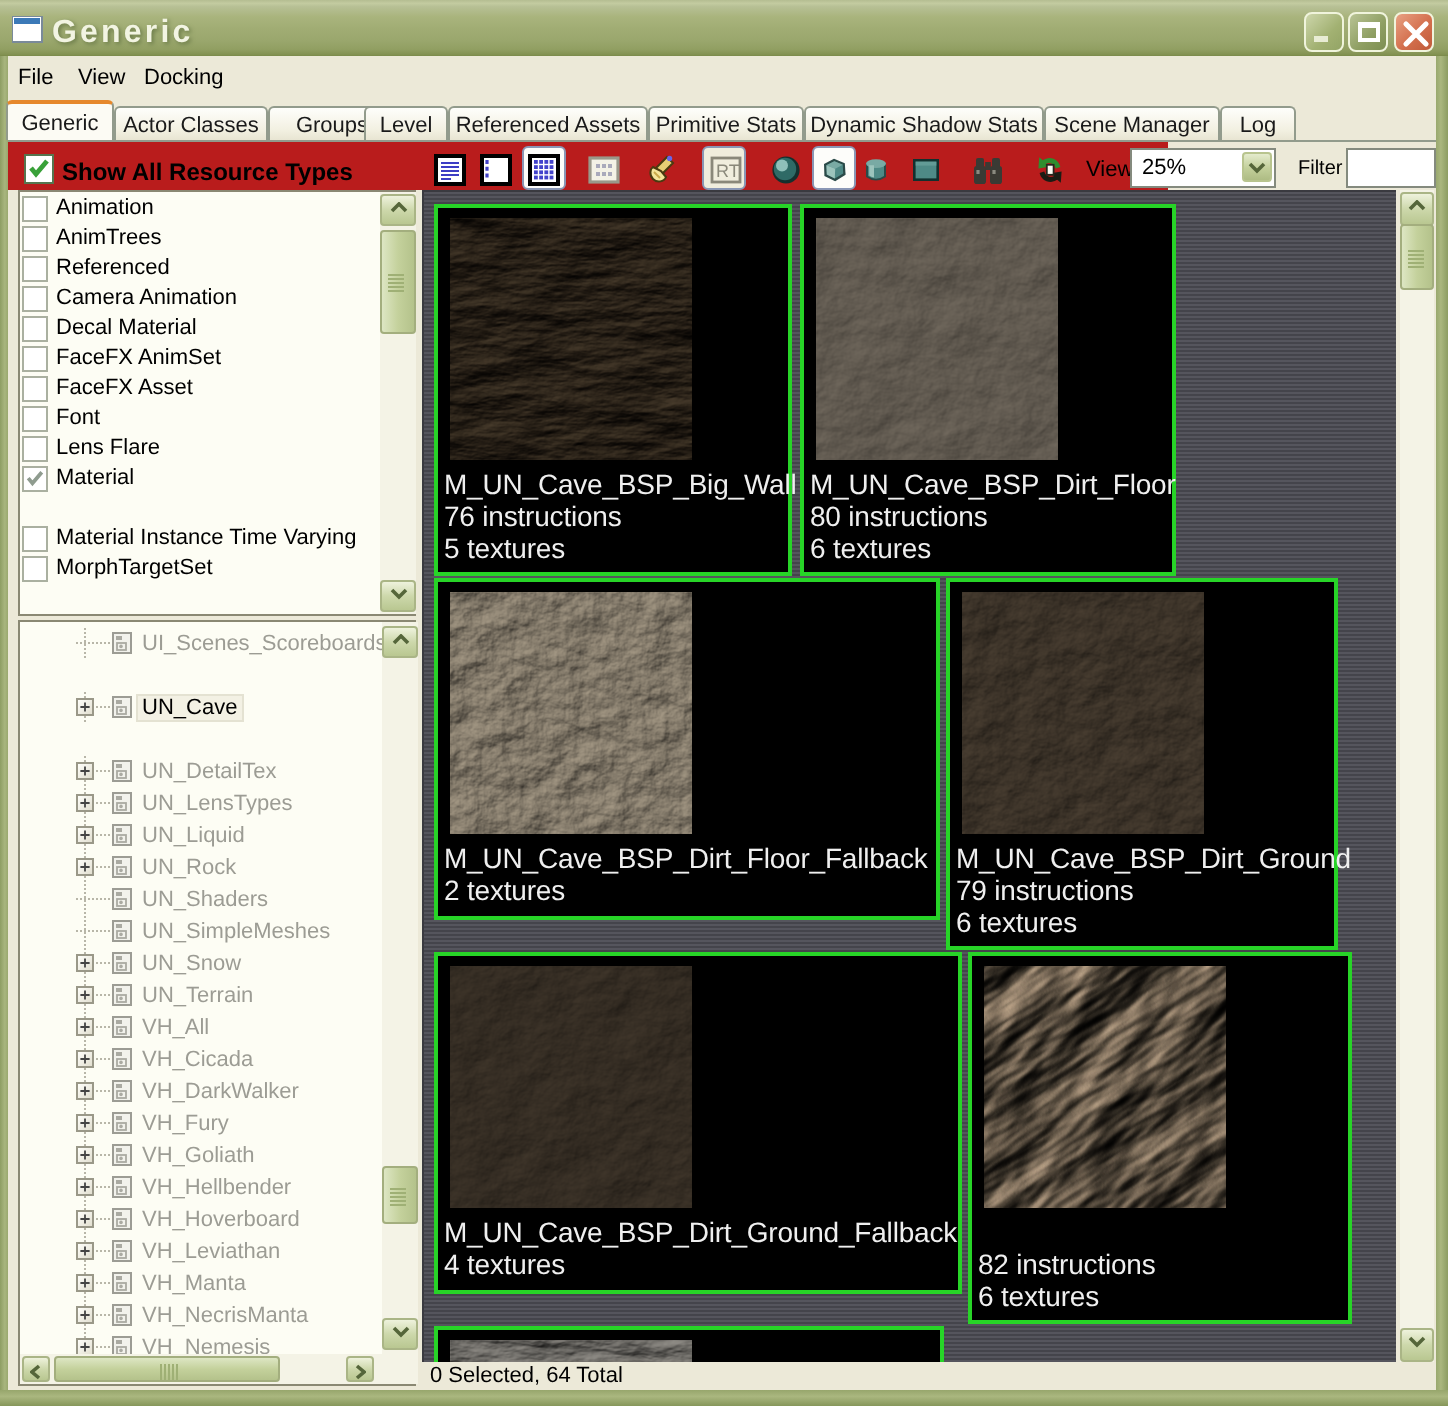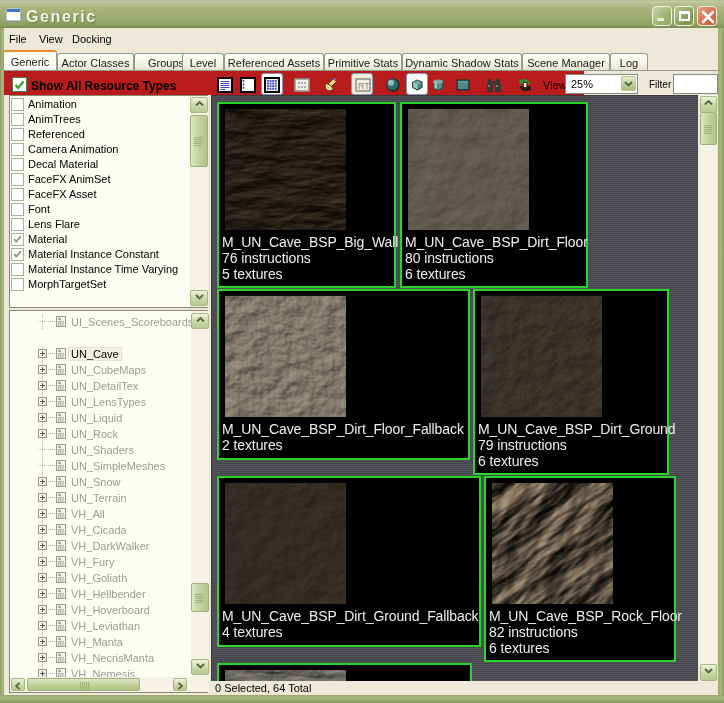--- a/index.html
+++ b/index.html
@@ -250,28 +250,20 @@
       <span class="tx">Lens Flare</span>
     </div>
 <div class="lrow" style="top:136px">
       <span class="cb">
         <svg width="11" height="11" viewBox="0 0 13 13" style="position:absolute;left:0;top:0">
           <path d="M2.5 6 L5 9 L10.5 2.5" stroke="#8f9c8f" stroke-width="2.2" fill="none"></path>
         </svg>
       </span>
       <span class="tx">Material</span>
     </div>
-<div class="lrow" style="top:151px">
-      <span class="cb">
-        <svg width="11" height="11" viewBox="0 0 13 13" style="position:absolute;left:0;top:0">
-          <path d="M2.5 6 L5 9 L10.5 2.5" stroke="#8f9c8f" stroke-width="2.2" fill="none"></path>
-        </svg>
-      </span>
-      <span class="tx">Material Instance Constant</span>
-    </div>
 <div class="lrow" style="top:166px">
       <span class="cb"></span>
       <span class="tx">Material Instance Time Varying</span>
     </div>
 <div class="lrow" style="top:181px">
       <span class="cb"></span>
       <span class="tx">MorphTargetSet</span>
     </div>
 <div class="sb-track" style="left:180px;top:0;width:18px;height:211px"></div>
 <div class="sb-btn" style="left:180px;top:1px;width:18px;height:16px">
@@ -308,36 +300,20 @@
         </svg>
       </span>
       <span style="position:absolute;left:37px;top:7px;width:7px;height:1px;background:repeating-linear-gradient(90deg,#b8b6a8 0 1px,transparent 1px 2px)"></span>
       <svg style="position:absolute;left:44px;top:1px" width="12" height="13" viewBox="0 0 12 13">
         <rect x="1.5" y="1.5" width="9" height="10" fill="#f2f2ec" stroke="#9c9c94" stroke-width="1"></rect>
         <rect x="3" y="3" width="3" height="2" fill="#aaaaa2"></rect>
         <rect x="3.5" y="6.5" width="4.5" height="3.5" fill="none" stroke="#aaaaa2" stroke-width="0.9"></rect>
         <circle cx="5.5" cy="8.2" r="0.9" fill="#aaaaa2"></circle>
       </svg>
       <span class="tx">UN_Cave</span>
-    </div>
-<div class="trow" style="top:51px">
-      <span style="position:absolute;left:31px;top:0;width:1px;height:16px;background:repeating-linear-gradient(180deg,#b8b6a8 0 1px,transparent 1px 2px)"></span>
-      <span style="position:absolute;left:27px;top:3px;width:9px;height:9px;background:linear-gradient(135deg,#fefefa,#e2dfd0);border:1px solid #9a9888">
-        <svg width="7" height="7" viewBox="0 0 7 7" style="position:absolute;left:0;top:0">
-          <path d="M1.2 3.5 H5.8 M3.5 1.2 V5.8" stroke="#444" stroke-width="0.9"></path>
-        </svg>
-      </span>
-      <span style="position:absolute;left:37px;top:7px;width:7px;height:1px;background:repeating-linear-gradient(90deg,#b8b6a8 0 1px,transparent 1px 2px)"></span>
-      <svg style="position:absolute;left:44px;top:1px" width="12" height="13" viewBox="0 0 12 13">
-        <rect x="1.5" y="1.5" width="9" height="10" fill="#f2f2ec" stroke="#9c9c94" stroke-width="1"></rect>
-        <rect x="3" y="3" width="3" height="2" fill="#aaaaa2"></rect>
-        <rect x="3.5" y="6.5" width="4.5" height="3.5" fill="none" stroke="#aaaaa2" stroke-width="0.9"></rect>
-        <circle cx="5.5" cy="8.2" r="0.9" fill="#aaaaa2"></circle>
-      </svg>
-      <span class="tx">UN_CubeMaps</span>
     </div>
 <div class="trow" style="top:67px">
       <span style="position:absolute;left:31px;top:0;width:1px;height:16px;background:repeating-linear-gradient(180deg,#b8b6a8 0 1px,transparent 1px 2px)"></span>
       <span style="position:absolute;left:27px;top:3px;width:9px;height:9px;background:linear-gradient(135deg,#fefefa,#e2dfd0);border:1px solid #9a9888">
         <svg width="7" height="7" viewBox="0 0 7 7" style="position:absolute;left:0;top:0">
           <path d="M1.2 3.5 H5.8 M3.5 1.2 V5.8" stroke="#444" stroke-width="0.9"></path>
         </svg>
       </span>
       <span style="position:absolute;left:37px;top:7px;width:7px;height:1px;background:repeating-linear-gradient(90deg,#b8b6a8 0 1px,transparent 1px 2px)"></span>
       <svg style="position:absolute;left:44px;top:1px" width="12" height="13" viewBox="0 0 12 13">
@@ -750,21 +726,20 @@
       </svg>
       <div class="nm" style="top:130px">M_UN_Cave_BSP_Dirt_Ground_Fallback</div>
       <div class="nm" style="top:146px">4 textures</div>
     </div>
 <div class="tile" style="left:272px;top:380px;width:192px;height:186px">
       <svg class="tex" width="121" height="121">
         <g transform="rotate(-33 60 60)">
           <rect x="-50" y="-50" width="230" height="230" filter="url(#t6)"></rect>
         </g>
       </svg>
-      <div class="nm" style="top:130px">M_UN_Cave_BSP_Rock_Floor</div>
       <div class="nm" style="top:146px">82 instructions</div>
       <div class="nm" style="top:162px">6 textures</div>
     </div>
 <div class="tile" style="left:5px;top:567px;width:255px;height:60px">
       <svg class="tex" width="121" height="121">
         <rect width="121" height="121" filter="url(#t7)"></rect>
       </svg>
       <div class="nm" style="top:130px"></div>
     </div>
   </div>

